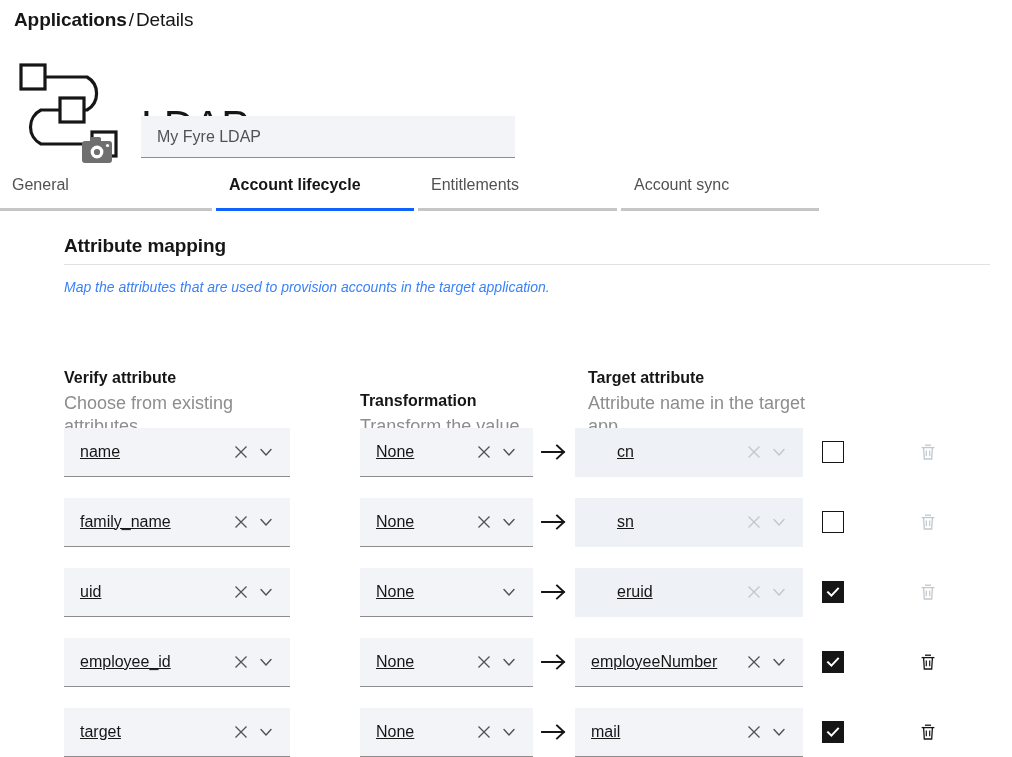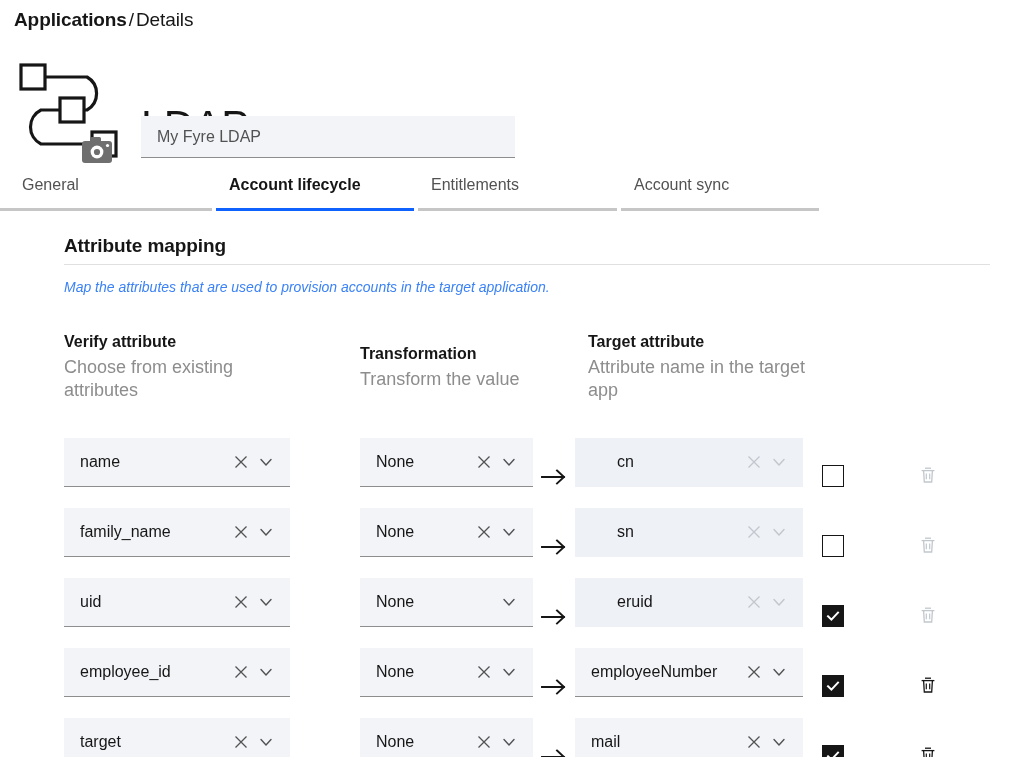--- a/index.html
+++ b/index.html
@@ -81,21 +81,21 @@
   }
   .tab::after {
     content: "";
     position: absolute;
     left: 0; right: 4px; bottom: 6px;
     height: 3px;
     background: #c6c6c6;
   }
   .tab.active { color: #161616; font-weight: 700; }
   .tab.active::after { background: #0f62fe; }
-  .tab-0 { width: 216px; justify-content: flex-start; padding-left: 22px; }
+  .tab-0 { width: 216px; justify-content: flex-start; padding-left: 12px; }
   .tab-1 { width: 202px; justify-content: flex-start; padding-left: 13px; }
   .tab-2 { width: 202px; justify-content: flex-start; padding-left: 13px; }
   .tab-3 { width: 203px; justify-content: flex-start; padding-left: 13px; }
 
   
   .section {
     position: absolute;
     left: 64px; top: 235px;
     width: 930px;
   }
@@ -119,21 +119,22 @@
   }
 
   
   .map-table {
     position: absolute;
     left: 64px; top: 332px;
     width: 940px;
   }
   .map-head {
     display: flex;
-    align-items: center;
+    align-items: flex-end;
+    margin-top: 36px;
   }
   .col-verify      { width: 296px; }
   .col-transform   { width: 228px; }
   .col-target      { width: 243px; }
   .col-keep        { width: 80px; }
 
   .col-title {
     font-size: 16px;
     font-weight: 700;
     color: #161616;
@@ -149,22 +150,23 @@
   .col-sub.wide { max-width: 236px; }
 
   
   .map-rows {
     position: absolute;
     left: 64px; top: 417px;
     width: 940px;
   }
   .map-row {
     display: flex;
-    align-items: flex-end;
+    align-items: center;
     height: 70px;
+    text-decoration: underline;
   }
   .field {
     position: relative;
     height: 49px;
     background: #f2f4f8;
     border-bottom: 1px solid #8d8d8d;
     display: flex;
     align-items: center;
     cursor: pointer;
     overflow: hidden;

